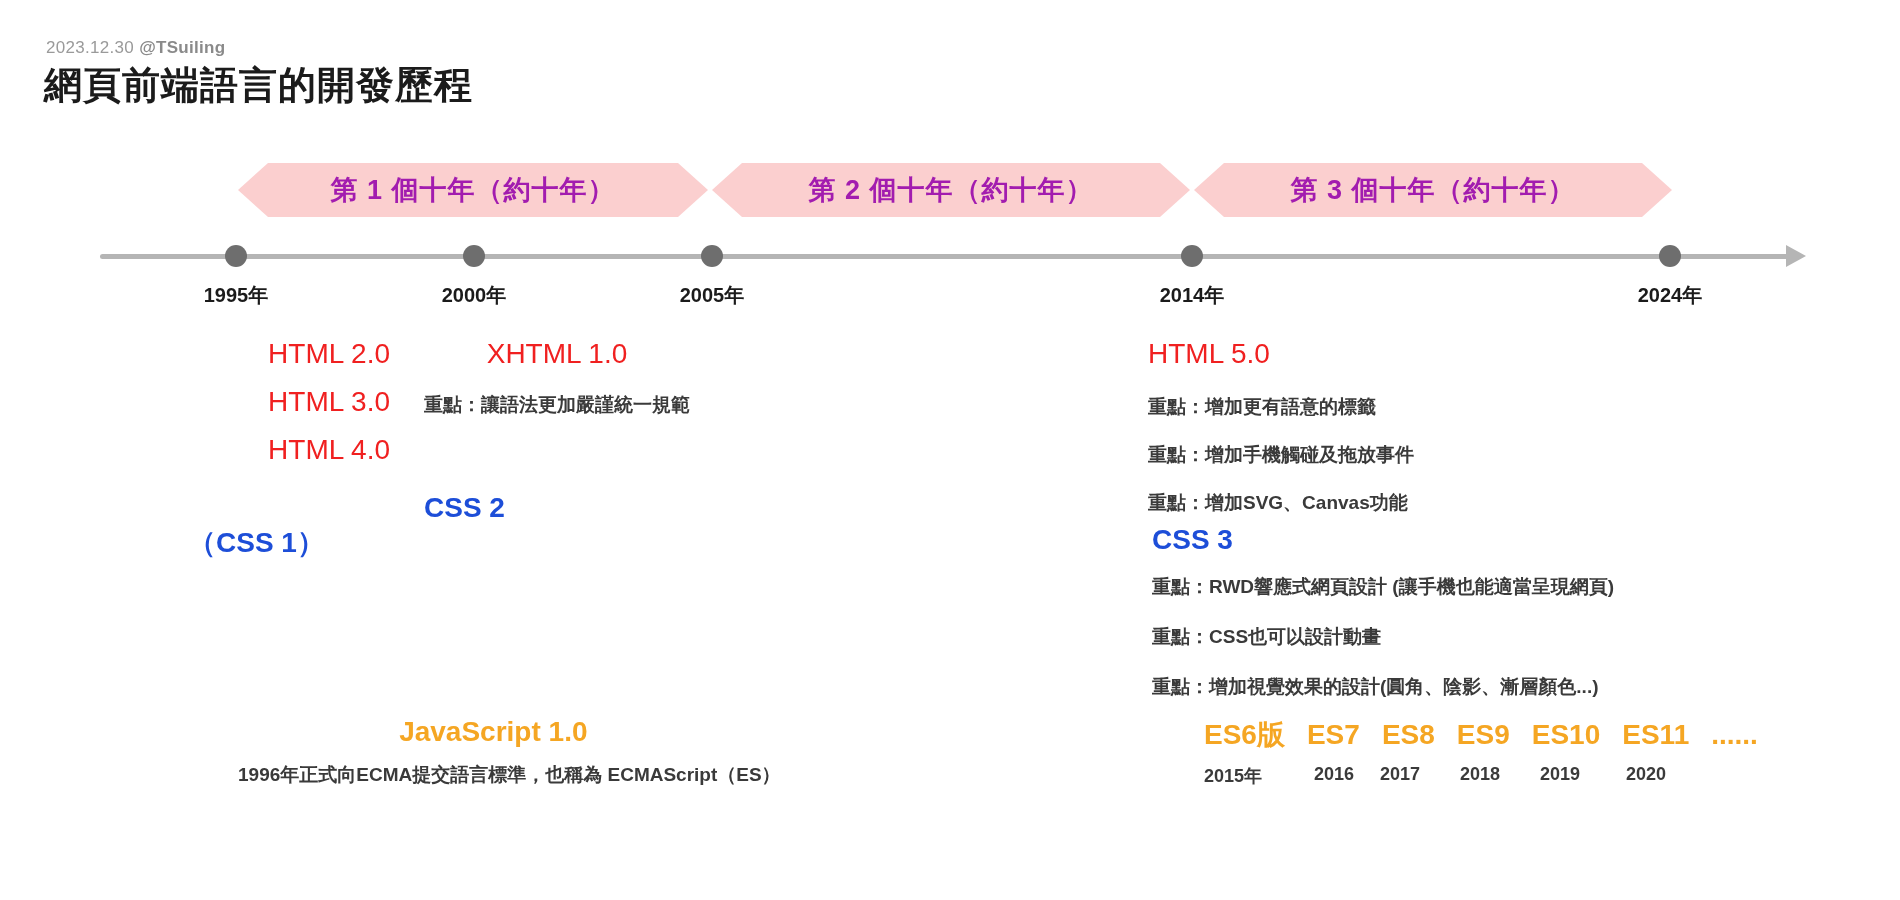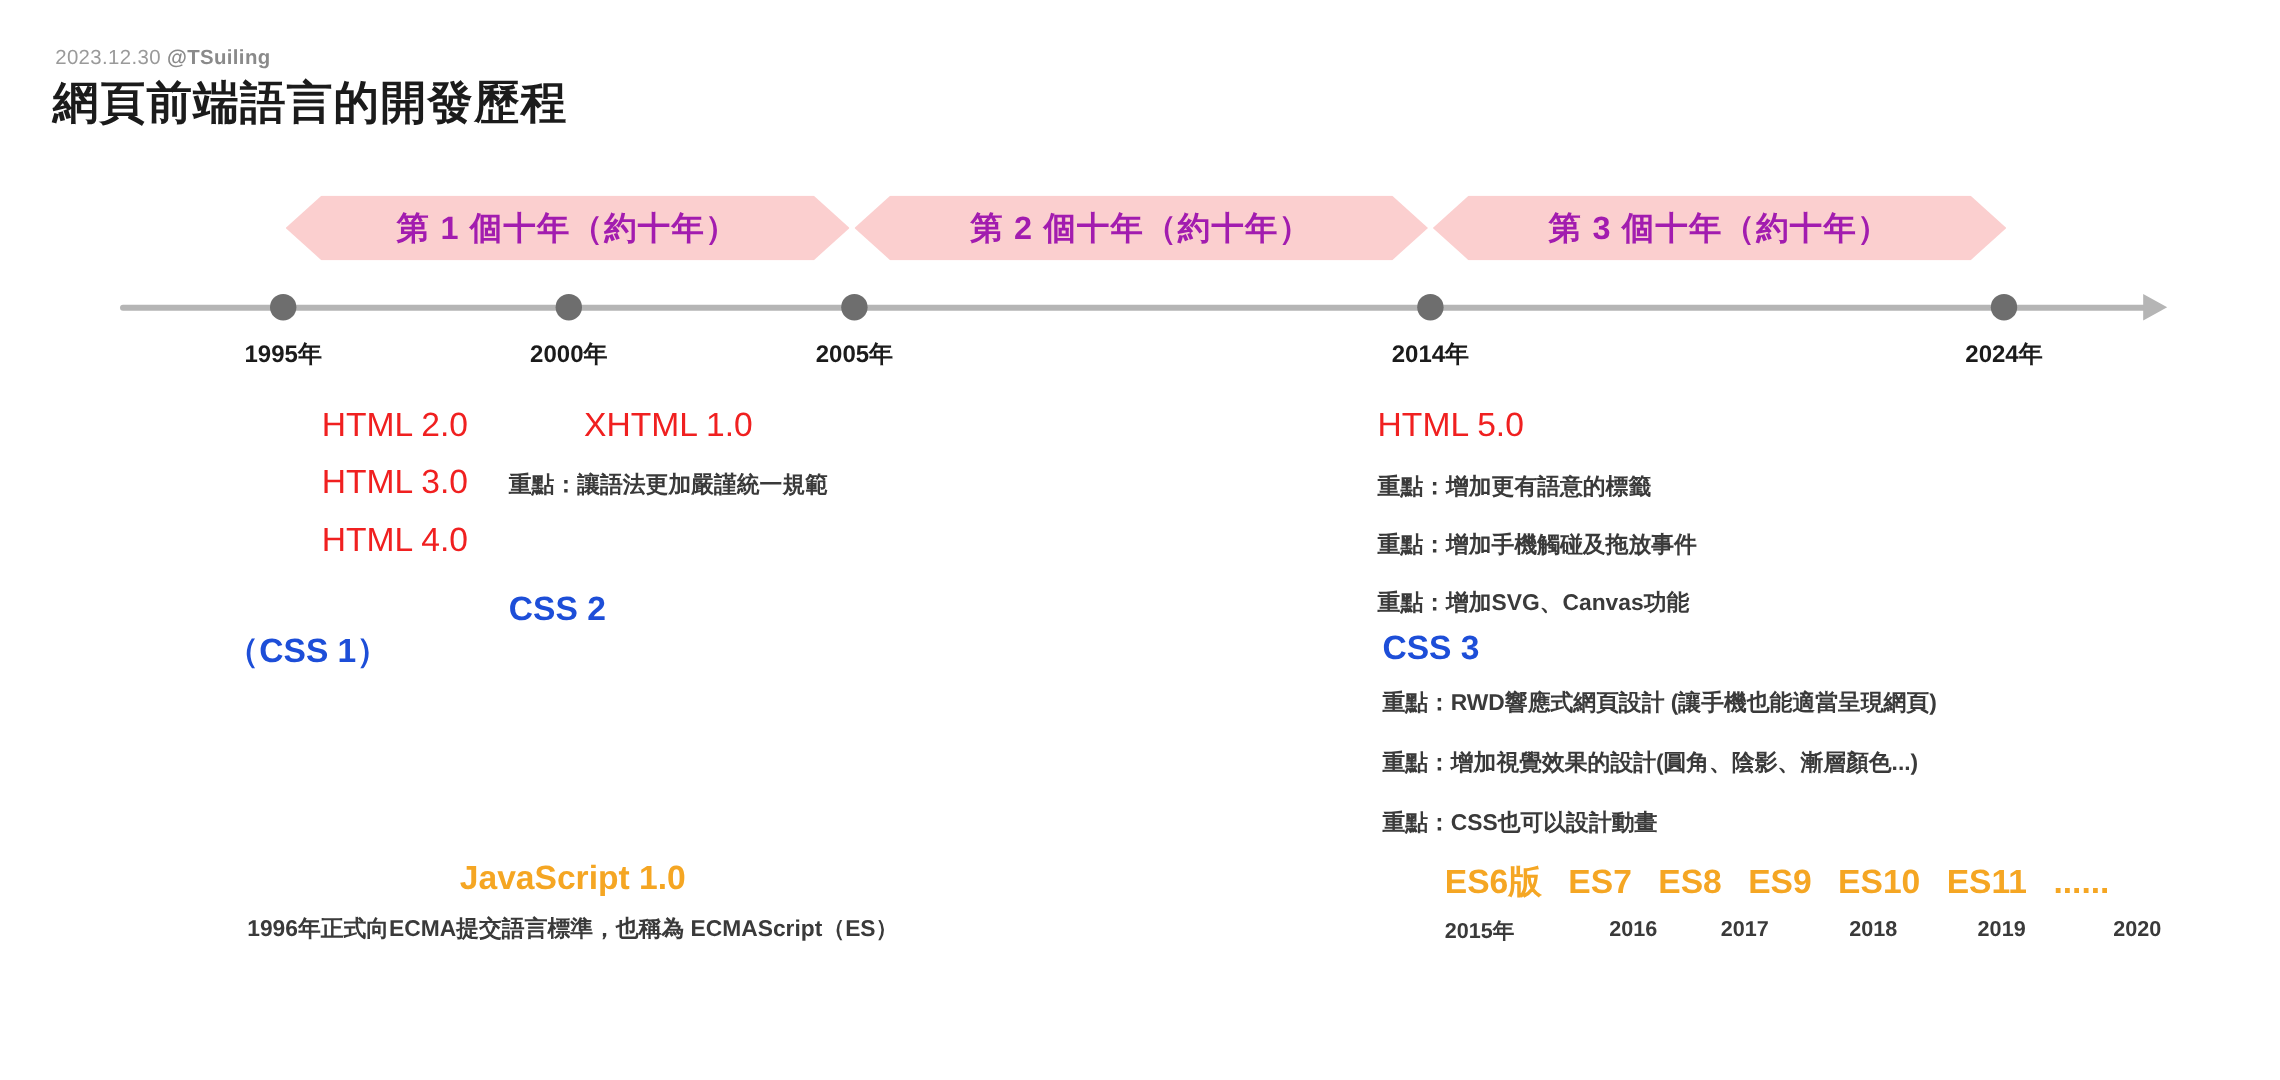--- a/index.html
+++ b/index.html
@@ -138,26 +138,26 @@
 
   #html5-block { left: 1148px; top: 330px; }
   #html5-block .note { margin-top: 10px; }
 
   #css1-block { left: 188px; top: 524px; }
   #css2-block { left: 424px; top: 492px; }
   #css3-block { left: 1152px; top: 524px; }
   #css3-block .note { margin-top: 12px; }
 
   #js-block { left: 206px; top: 716px; text-align: center; }
-  #js-block .note { margin-top: 8px; }
+  #js-block .note { margin-top: 8px; margin-left: 32px; }
 
   #es-block { left: 1204px; top: 716px; }
   .es-row { display: flex; align-items: baseline; }
   .es-row .head-orange { margin-right: 22px; }
-  .es-years { display: flex; margin-top: 10px; gap: 27px; }
+  .es-years { display: flex; margin-top: 10px; }
   .es-years span {
     font-size: 18px;
     font-weight: bold;
     color: #3a3a3a;
     white-space: nowrap;
   }
 </style>
 </head>
 <body>
 
@@ -215,22 +215,22 @@
 
 <div class="block" id="css1-block">
   <div class="head-blue">（CSS 1）</div>
 </div>
 <div class="block" id="css2-block">
   <div class="head-blue">CSS 2</div>
 </div>
 <div class="block" id="css3-block">
   <div class="head-blue">CSS 3</div>
   <div class="note">重點：RWD響應式網頁設計 (讓手機也能適當呈現網頁)</div>
+  <div class="note">重點：CSS也可以設計動畫</div>
   <div class="note">重點：增加視覺效果的設計(圓角、陰影、漸層顏色...)</div>
-  <div class="note">重點：CSS也可以設計動畫</div>
 </div>
 
 <div class="block" id="js-block">
   <div class="head-orange">JavaScript 1.0</div>
   <div class="note">1996年正式向ECMA提交語言標準，也稱為 ECMAScript（ES）</div>
 </div>
 
 <div class="block" id="es-block">
   <div class="es-row">
     <div class="head-orange">ES6版</div>

